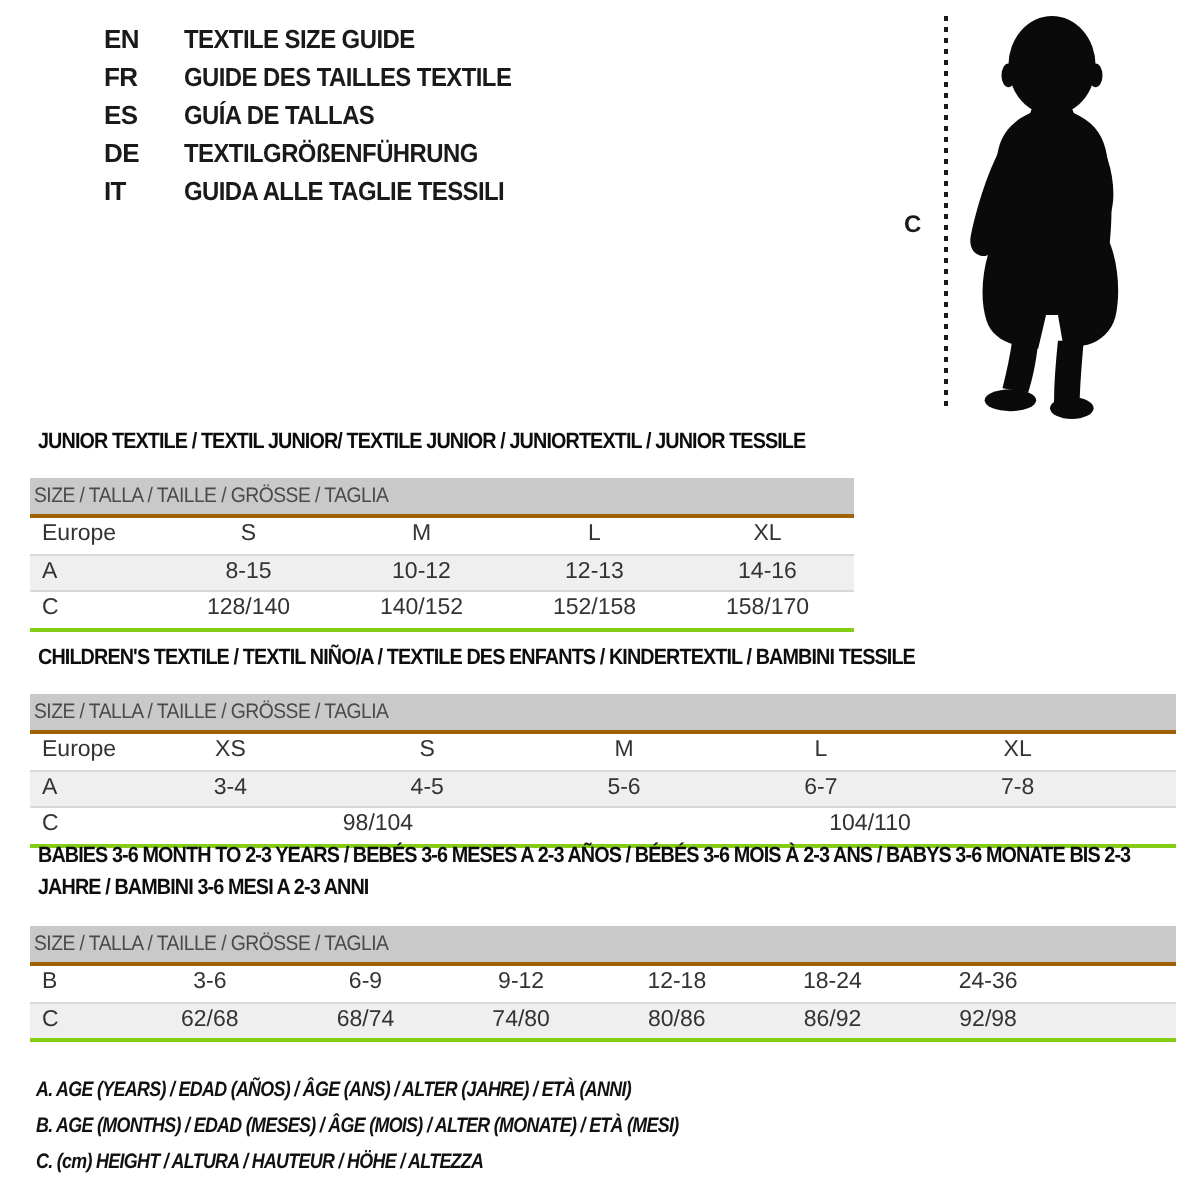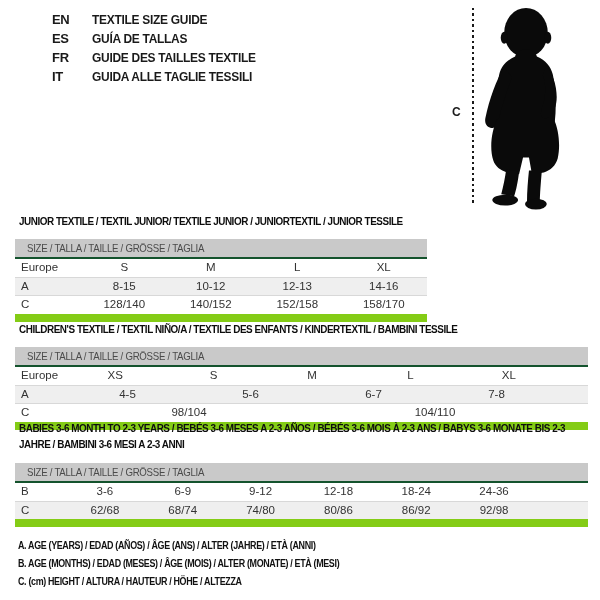--- a/index.html
+++ b/index.html
@@ -20,52 +20,56 @@
   
   .tbl-title { position:absolute; left:19px; width:640px; font-size:11px; font-weight:700;
     letter-spacing:-0.5px; line-height:16px; color:#0d0d0d; transform:scaleX(0.9); transform-origin:left top; }
   .title-1 { top:213px; } .title-2 { top:321px; } .title-3 { top:420px; }
   
   .tbl { position:absolute; }
   .t1 { left:15px; top:239px; width:412px; }
   .t2 { left:15px; top:347px; width:573px; }
   .t3 { left:15px; top:463px; width:573px; }
   .tbl-head { height:18px; line-height:18px; background:#c9c9c9; color:#4a4a4a;
-    padding-left:12px; border-bottom:2px solid #14532d; font-size:10.5px; letter-spacing:-0.3px; }
+    padding-left:2px; border-bottom:2px solid #a16207; font-size:10.5px; letter-spacing:-0.3px; }
   .tbl-head .cond { display:inline-block; transform:scaleX(0.92); transform-origin:left center; white-space:nowrap; }
-  .tbl-body { border-bottom:8px solid #84cc16; }
+  .tbl-body { border-bottom:2px solid #84cc16; }
   .tbl-row { display:flex; height:17.5px; line-height:17.5px; font-size:11.5px; color:#333333; }
   .tbl-row + .tbl-row { border-top:1px solid #d8d8d8; }
   .tbl-row.shaded { background:#efefef; }
   .label-cell { padding-left:6px; }
   .t1 .label-cell { width:60px; } .t2 .label-cell, .t3 .label-cell { width:45px; }
   .t2 .tbl-row { padding-right:30px; } .t3 .tbl-row { padding-right:55px; }
   .data-cell { flex:1; text-align:center; }
   
-  .footnotes { position:absolute; left:18px; top:536px; }
+  .footnotes { position:absolute; left:18px; top:536px;font-style:italic; }
   .footnote { height:18px; line-height:18px; font-size:10.5px; font-weight:700; letter-spacing:-0.4px;
     transform:scaleX(0.85); transform-origin:left center; white-space:nowrap; color:#111111; }
 </style>
 </head>
 <body>
 
 <div class="page">
 
   <div class="lang-list" id="langList">
       <div class="lang-row">
         <div class="lang-code">EN</div>
         <div class="lang-label">TEXTILE SIZE GUIDE</div>
       </div>
       <div class="lang-row">
+        <div class="lang-code">FR</div>
+        <div class="lang-label">GUIDE DES TAILLES TEXTILE</div>
+      </div>
+      <div class="lang-row">
         <div class="lang-code">ES</div>
         <div class="lang-label">GUÍA DE TALLAS</div>
       </div>
       <div class="lang-row">
-        <div class="lang-code">FR</div>
-        <div class="lang-label">GUIDE DES TAILLES TEXTILE</div>
+        <div class="lang-code">DE</div>
+        <div class="lang-label">TEXTILGRÖßENFÜHRUNG</div>
       </div>
       <div class="lang-row">
         <div class="lang-code">IT</div>
         <div class="lang-label">GUIDA ALLE TAGLIE TESSILI</div>
       </div>
     </div>
 
   <div class="dash-line"></div>
   <div class="fig-label">C</div>
   <svg class="baby-svg" width="92" height="206" viewBox="0 0 92 208" fill="#0a0a0a" xmlns="http://www.w3.org/2000/svg">
@@ -121,20 +125,21 @@
         <div class="tbl-row">
           <div class="cell label-cell">Europe</div>
           <div class="cell data-cell">XS</div>
           <div class="cell data-cell">S</div>
           <div class="cell data-cell">M</div>
           <div class="cell data-cell">L</div>
           <div class="cell data-cell">XL</div>
         </div>
         <div class="tbl-row shaded">
           <div class="cell label-cell">A</div>
+          <div class="cell data-cell">3-4</div>
           <div class="cell data-cell">4-5</div>
           <div class="cell data-cell">5-6</div>
           <div class="cell data-cell">6-7</div>
           <div class="cell data-cell">7-8</div>
         </div>
         <div class="tbl-row">
           <div class="cell label-cell">C</div>
           <div class="cell data-cell">98/104</div>
           <div class="cell data-cell">104/110</div>
         </div>

